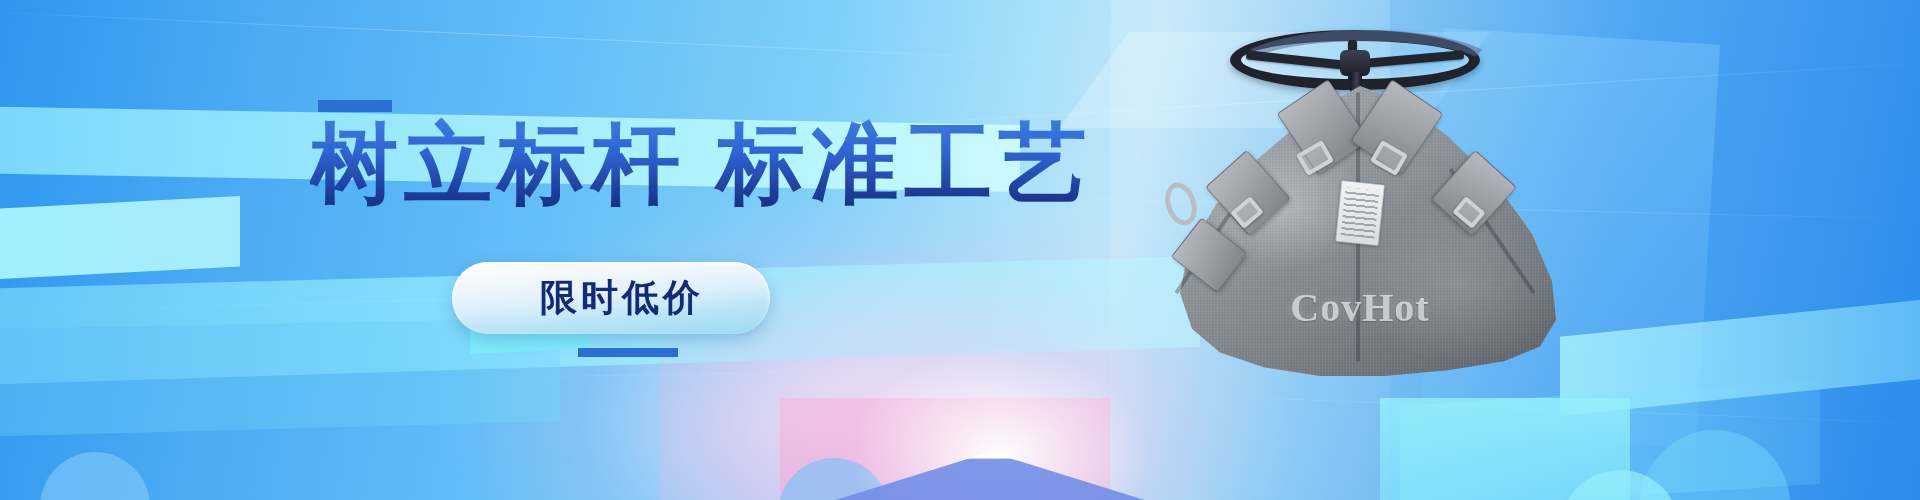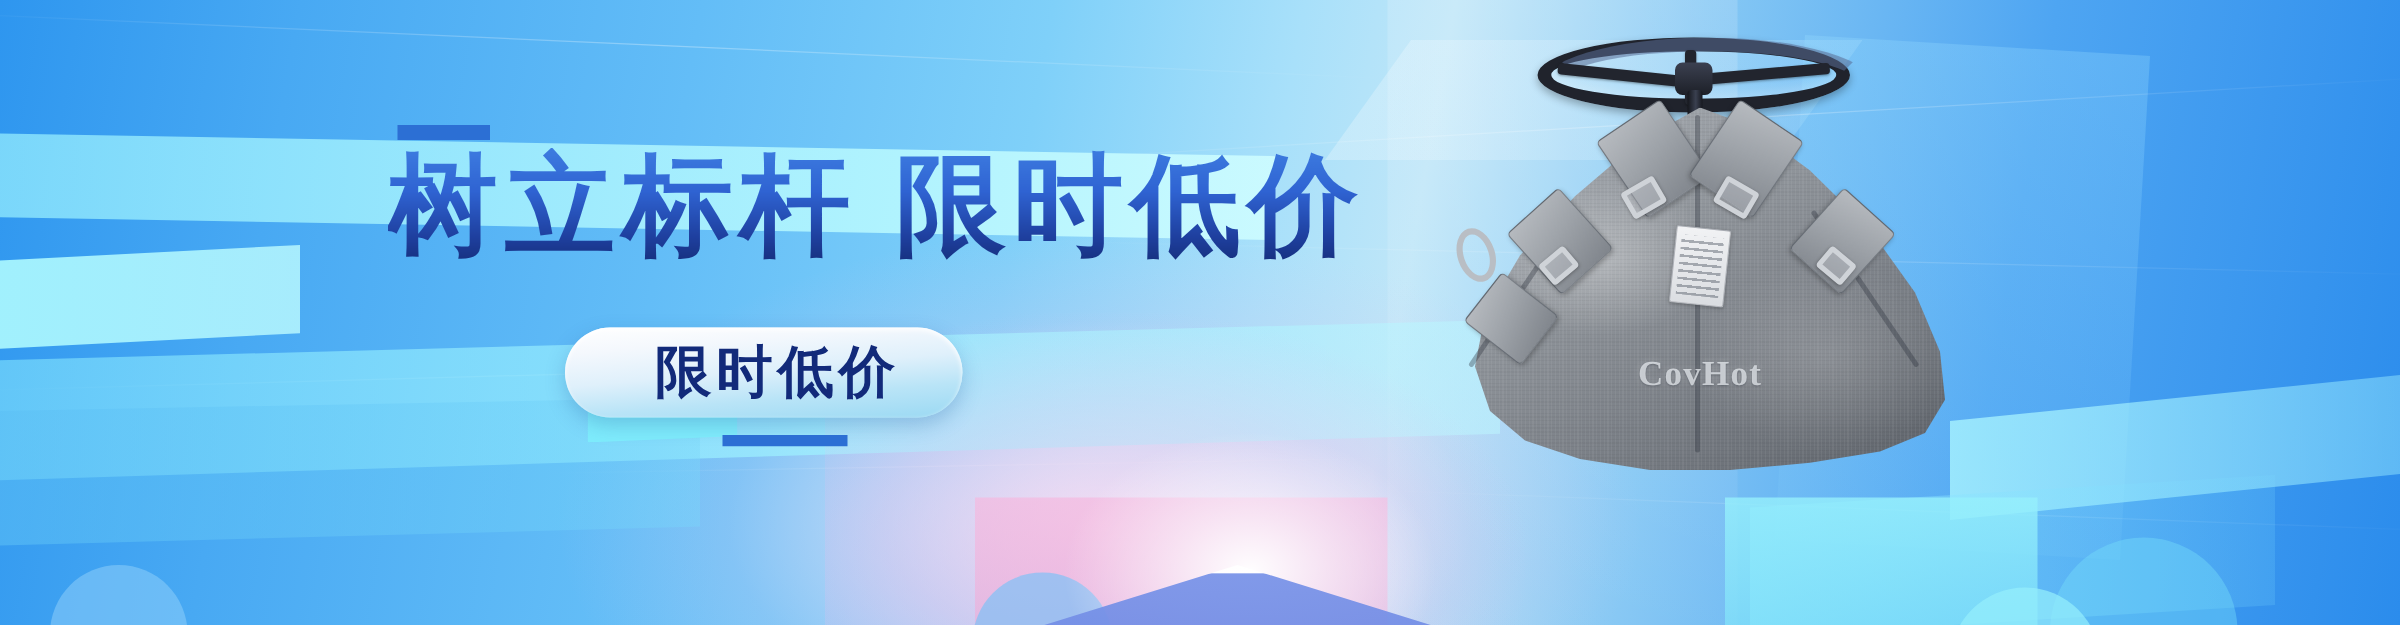--- a/index.html
+++ b/index.html
@@ -243,21 +243,21 @@
   }
   .label-tag::after {
     content:"";
     position:absolute; left:4px; top:6px; right:4px; bottom:6px;
     background:repeating-linear-gradient(0deg, rgba(80,88,100,0.45) 0 2px, rgba(0,0,0,0) 2px 6px);
   }
 
   .brand-mark {
     position:absolute; left:0; top:198px; width:400px;
     text-align:center;
-    font-size:28px; font-weight:bold;
+    font-size:40px; font-weight:bold;
     letter-spacing:1px;
     color:rgba(232,236,240,0.75);
     text-shadow:0 1px 2px rgba(60,66,76,0.55), 0 0 6px rgba(255,255,255,0.25);
     font-family:"Liberation Serif","DejaVu Serif",serif;
   }
 
   
   #copy { position:absolute; left:0; top:0; width:1100px; height:500px; }
 
   .accent-dash {
@@ -291,21 +291,21 @@
   .cta-pill {
     position:absolute; left:452px; top:262px;
     width:318px; height:72px;
     border-radius:36px;
     background:linear-gradient(175deg,
         #ffffff 0%, #f4f8fd 22%, #dff0fb 48%, #b9e4f7 72%, #9ad9f3 100%);
     box-shadow:0 6px 16px rgba(40,90,160,0.28), inset 0 2px 4px rgba(255,255,255,0.9);
     display:flex; align-items:center; justify-content:center;
   }
   .cta-text {
-    font-size:45px; font-weight:bold;
+    font-size:37px; font-weight:bold;
     letter-spacing:4px;
     color:#122a7a;
     margin-left:22px;
   }
 
   .cta-underline {
     position:absolute; left:578px; top:348px;
     width:100px; height:9px;
     background:#2c6fd4;
   }
@@ -382,21 +382,21 @@
       <div class="label-tag"></div>
 
       <div class="brand-mark">CovHot</div>
     </div>
   </div>
 
   <div id="copy">
 
     <div class="accent-dash"></div>
 
-    <div class="headline">树立标杆 限时低价</div>
+    <div class="headline">树立标杆 标准工艺</div>
 
 
     <div class="cta-pill">
       <span class="cta-text">限时低价</span>
     </div>
 
     <div class="cta-underline"></div>
   </div>
 
 </div>

